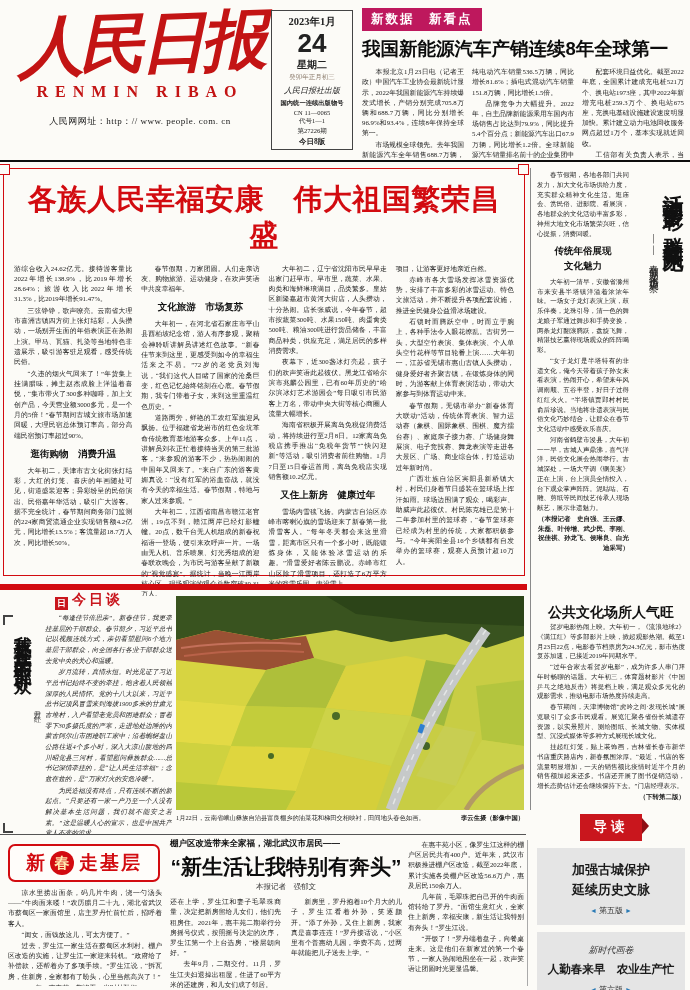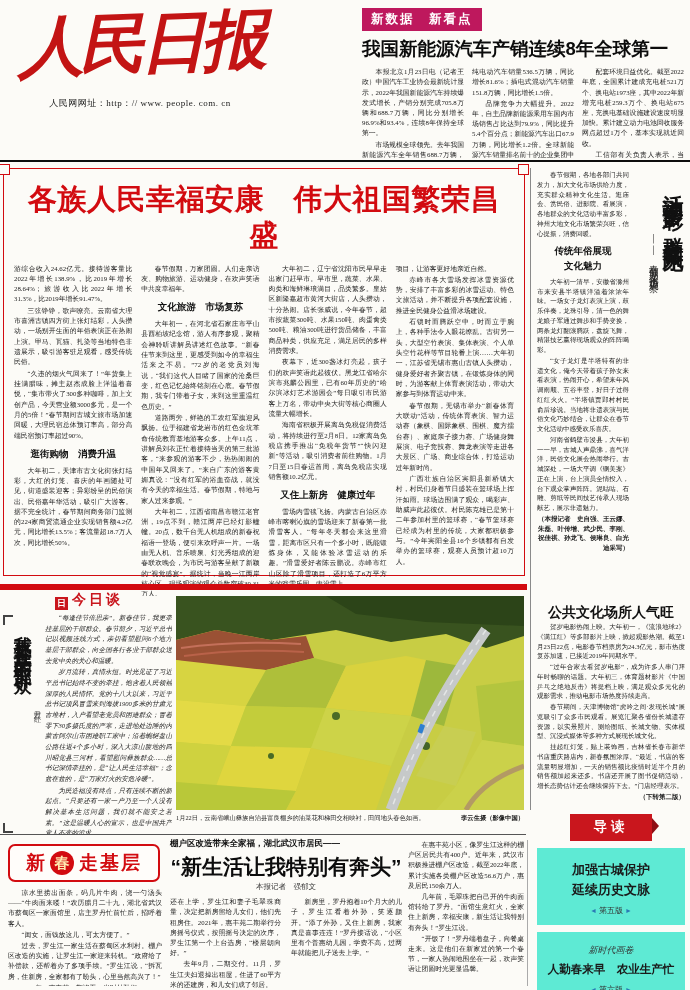--- a/index.html
+++ b/index.html
@@ -52,25 +52,25 @@
   .rt-head{flex:1;writing-mode:vertical-rl;}
   .rt-h1{font-family:"Liberation Sans","DejaVu Sans",sans-serif;font-weight:900;font-size:21px;
          line-height:1.15;letter-spacing:3px;color:#111;padding-top:8px;}
   .rt-h2{font-size:9.5px;letter-spacing:2px;color:#222;padding-top:64px;line-height:1.5;}
   .rt-sub2{position:absolute;left:537px;top:604px;width:148px;text-align:center;
            font-weight:bold;font-size:14px;color:#111;}
   .rt-text2{position:absolute;left:537px;top:622px;width:148px;height:186px;font-size:6.5px;
             line-height:1.5;text-align:justify;overflow:hidden;}
   
   .daodu{position:absolute;left:537px;top:814px;width:148px;}
-  .dd-ribbon{width:82px;margin:0 auto;background:#c9161d;color:#fff;text-align:center;
+  .dd-ribbon{width:62px;margin:0 auto;background:#c9161d;color:#fff;text-align:center;
              font-weight:bold;font-size:13.5px;padding:4px 0 5px;letter-spacing:4px;position:relative;}
   .dd-ribbon:after{content:"";position:absolute;right:-7px;top:4px;border-left:7px solid #8e0f14;
                    border-top:8px solid transparent;border-bottom:8px solid transparent;}
-  .dd-box{background:#5eead4;margin-top:7px;padding:12px 4px 9px;text-align:center;}
+  .dd-box{background:#e5e5e5;margin-top:7px;padding:12px 4px 9px;text-align:center;}
   .dd-overline{font-size:9px;font-style:italic;color:#333;margin-bottom:4px;}
   .dd-title{font-weight:bold;font-size:13px;line-height:1.5;color:#1a1a1a;white-space:pre-line;}
   .dd-title.narrow{font-size:11.5px;}
   .dd-page{margin-top:6px;font-size:8px;color:#333;}
   .dd-arrow{color:#2a7ab5;font-size:7px;}
   
   .jrt{position:absolute;left:6px;top:590px;width:166px;height:242px;}
   .jrt-header{text-align:center;margin-bottom:3px;}
   .jrt-logo{display:inline-block;width:13px;height:13px;background:#c9161d;color:#fff;
             font-weight:bold;font-size:9px;line-height:13px;vertical-align:-2px;margin-right:4px;}
@@ -110,23 +110,36 @@
   .bcol-d{position:absolute;left:408px;top:840px;width:116px;height:146px;font-size:6.8px;
           line-height:1.5;text-align:justify;overflow:hidden;}
 </style>
 </head>
 <body>
 
 <div class="page">
 
   <div class="masthead">
     <div class="mh-title">人民日报</div>
+    <div class="mh-latin">RENMIN RIBAO</div>
     <div class="mh-url">人民网网址：http：// www. people. com. cn</div>
   </div>
 
+  <div class="datebox">
+    <div class="db-ym">2023年1月</div>
+    <div class="db-day sans">24</div>
+    <div class="db-week">星期二</div>
+    <div class="db-lunar">癸卯年正月初三</div>
+    <div class="db-pub">人民日报社出版</div>
+    <div class="db-no-label">国内统一连续出版物号</div>
+    <div class="db-small">CN 11—0065</div>
+    <div class="db-small">代号1—1</div>
+    <div class="db-small">第27226期</div>
+    <div class="db-pages">今日8版</div>
+  </div>
 
   <div class="topstory">
     <span class="ts-badge sans">新数据　新看点</span>
     <div class="ts-headline sans">我国新能源汽车产销连续8年全球第一</div>
     <div class="ts-cols">
       <div class="ts-col">
           <p class="">本报北京1月23日电（记者王政）中国汽车工业协会最新统计显示，2022年我国新能源汽车持续爆发式增长，产销分别完成705.8万辆和688.7万辆，同比分别增长96.9%和93.4%，连续8年保持全球第一。</p>
           <p class="">市场规模全球领先。去年我国新能源汽车全年销售688.7万辆，市场占有率提升至25.6%，高于上年12.1个百分点，全球销量占比超过60%。其中，</p>
         </div>
       <div class="ts-col">

